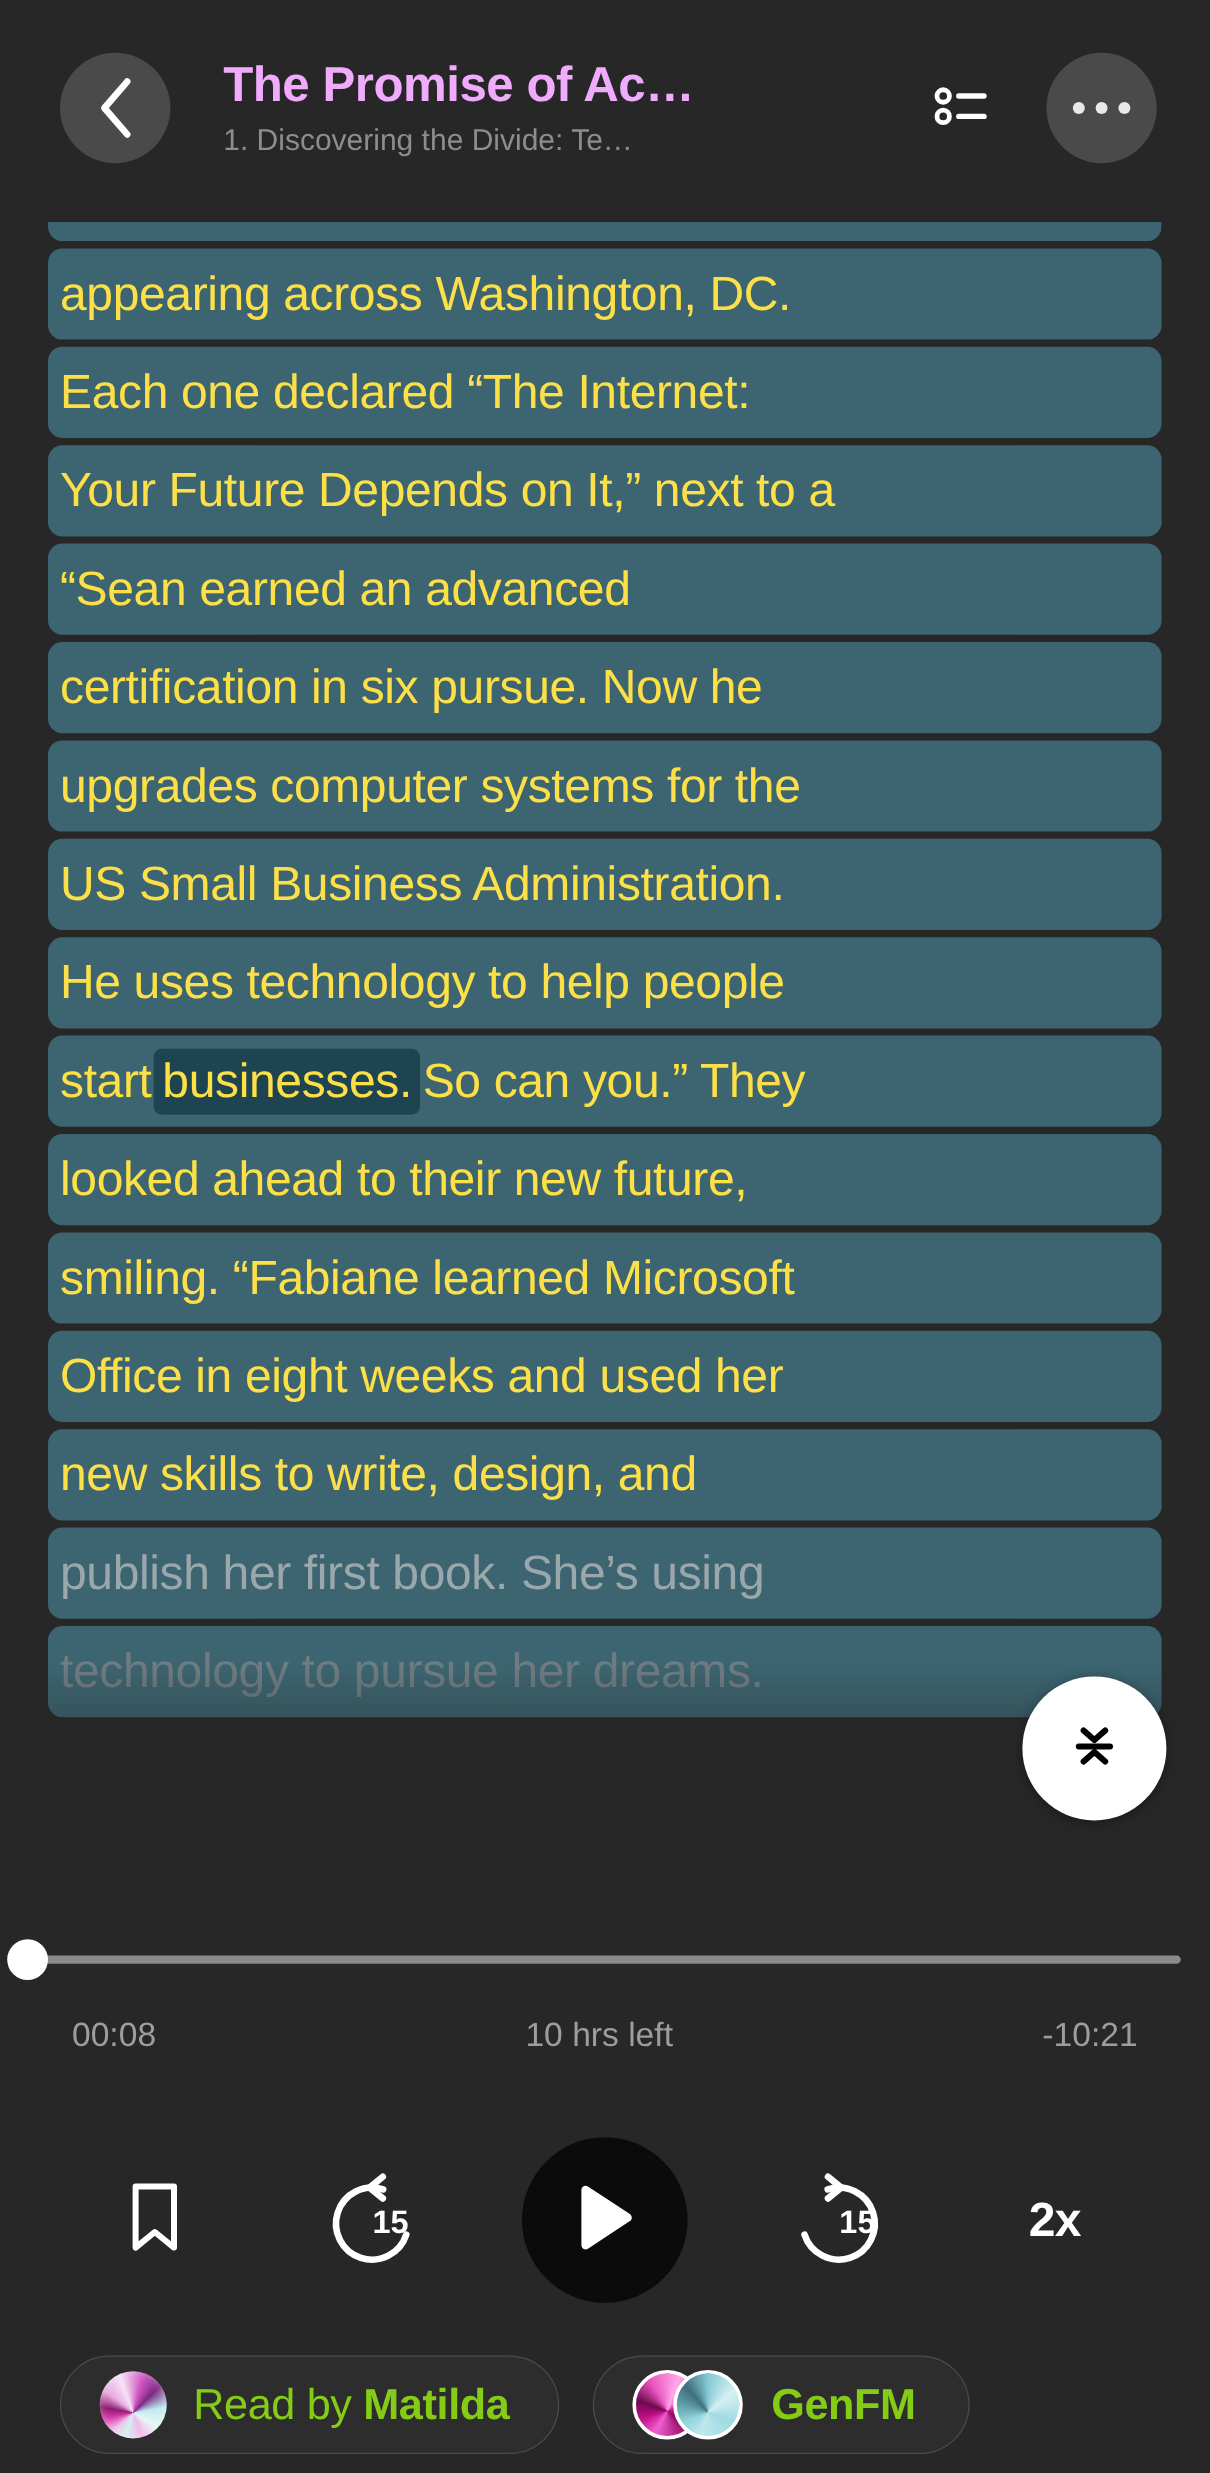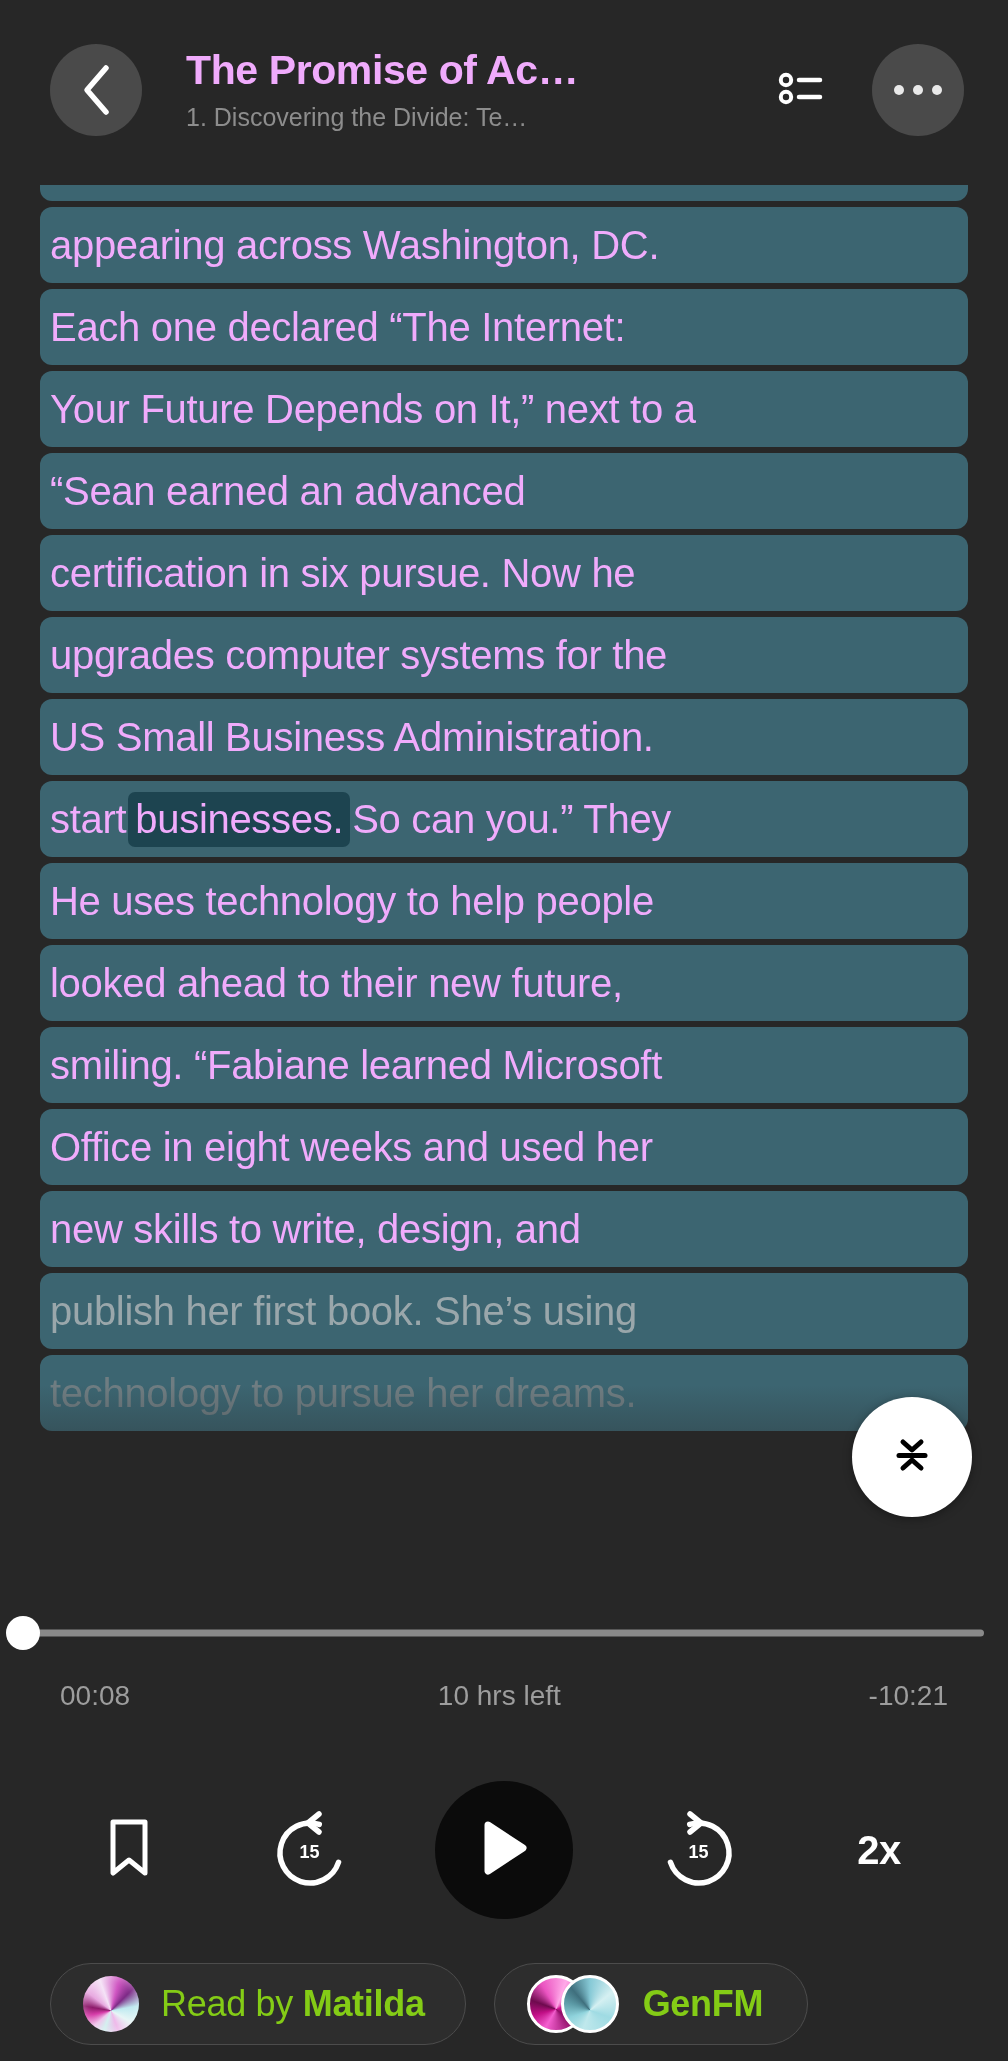--- a/index.html
+++ b/index.html
@@ -62,21 +62,21 @@
   .line-clip-top .inner {
     height:70px; background:#3c6571; border-radius:12px;
     margin-top:-54px;
   }
   .line {
     margin:6px 40px 0 40px;
     background:#3c6571; border-radius:12px;
     height:76px;
     display:flex; align-items:center;
     padding:0 10px;
-    font-size:40px; color:#f0abfc; letter-spacing:-0.3px;
+    font-size:40px; color:#fde047; letter-spacing:-0.3px;
     white-space:nowrap; overflow:hidden;
     cursor:pointer;
   }
   .line .seg { display:inline-block; }
   .line .seg.active {
     background:#1d4450; border-radius:7px;
     padding:5px 7px; margin:0 2px;
   }
   .line.dim { color:#9aa7ab; }
   .line.dim2 { color:#6f7d82; }
@@ -129,23 +129,23 @@
   .play-btn {
     width:138px; height:138px; border-radius:50%;
     background:#0b0b0b; display:flex; align-items:center; justify-content:center;
     cursor:pointer;
   }
   .speed {
     font-size:40px; font-weight:bold; color:#ffffff; letter-spacing:-0.5px;
   }
   .skip { position:relative; width:86px; height:86px; }
   .skip .num {
-    position:absolute; left:0; top:0; width:86px; height:86px;
+    position:absolute; left:16px; top:0; width:86px; height:86px;
     display:flex; align-items:center; justify-content:center;
-    font-size:18px; font-weight:bold; color:#ffffff;
+    font-size:27px; font-weight:bold; color:#ffffff;
     padding-top:5px;
   }
 
   
   .pills {
     position:absolute; top:1963px; left:0; width:1008px;
     display:flex; align-items:center; gap:28px; padding:0 50px;
   }
   .pill {
     height:82px; border:1.5px solid #4c4c4c; border-radius:41px;
@@ -249,26 +249,26 @@
       <div class="line">
         <span class="seg">certification in six pursue. Now he</span>
       </div>
       <div class="line">
         <span class="seg">upgrades computer systems for the</span>
       </div>
       <div class="line">
         <span class="seg">US Small Business Administration.</span>
       </div>
       <div class="line">
+        <span class="seg">He uses technology to help people</span>
+      </div>
+      <div class="line">
         <span class="seg">start </span>
         <span class="seg active">businesses.</span>
         <span class="seg"> So can you.” They</span>
-      </div>
-      <div class="line">
-        <span class="seg">He uses technology to help people</span>
       </div>
       <div class="line">
         <span class="seg">looked ahead to their new future,</span>
       </div>
       <div class="line">
         <span class="seg">smiling. “Fabiane learned Microsoft</span>
       </div>
       <div class="line">
         <span class="seg">Office in eight weeks and used her</span>
       </div>

